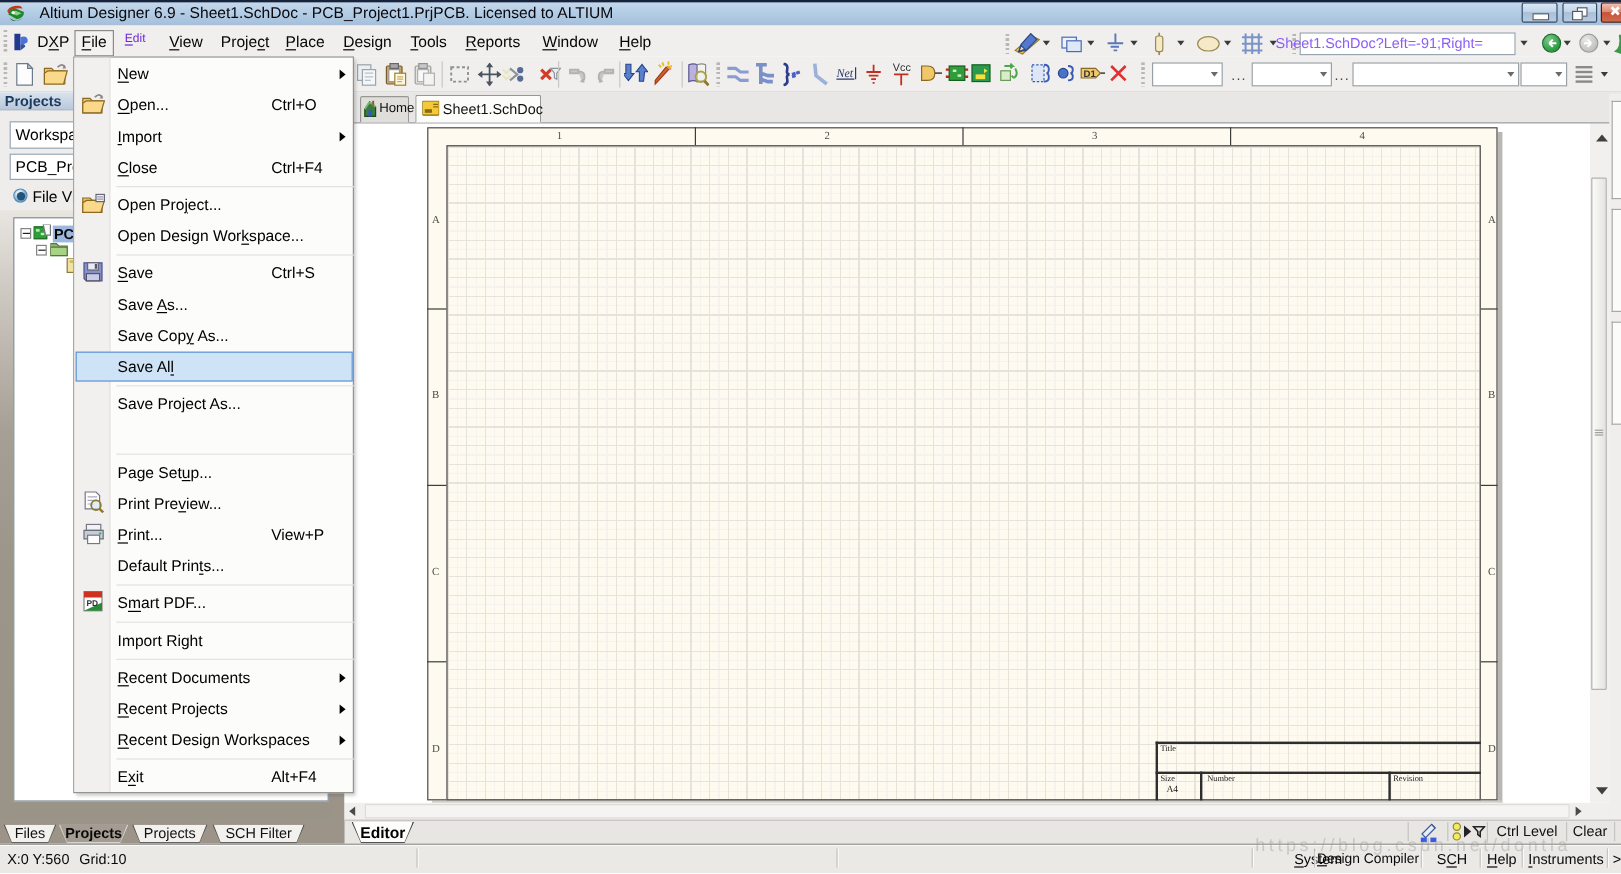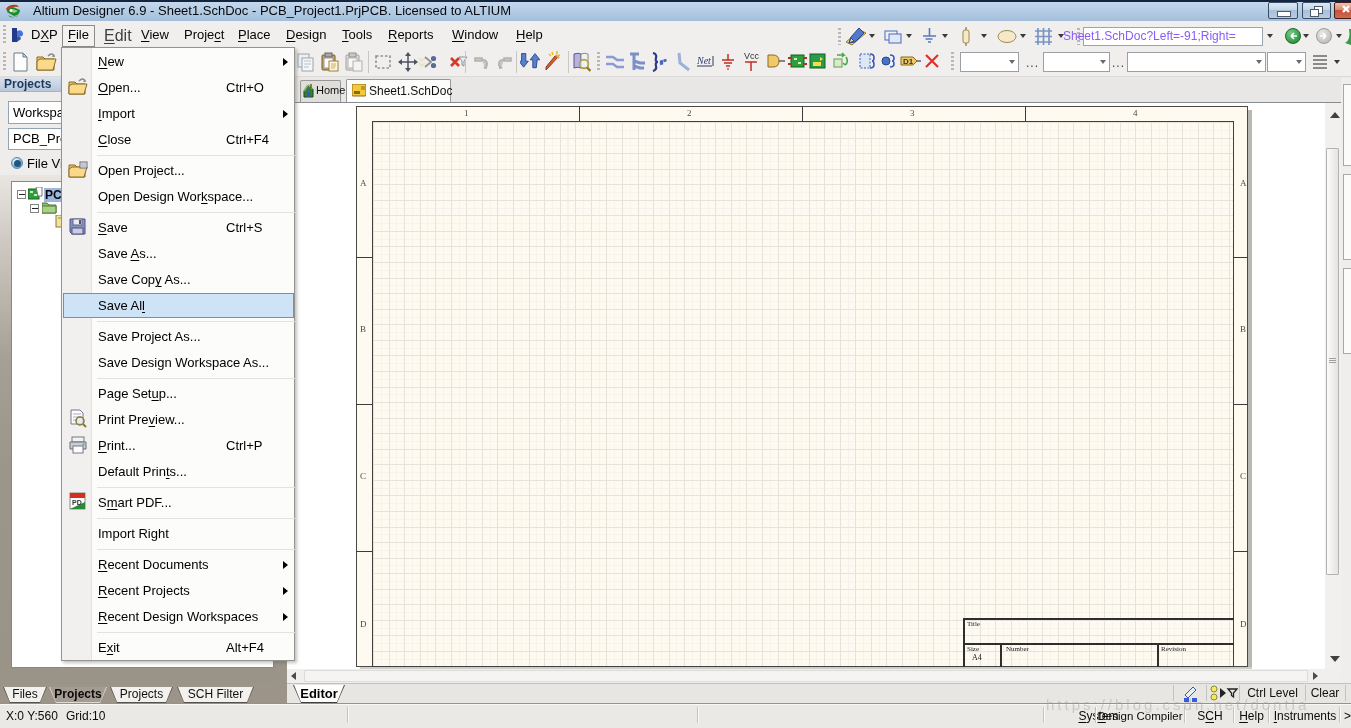--- a/index.html
+++ b/index.html
@@ -52,21 +52,21 @@
 <div class="ab" style="left:0;top:21px;width:1351px;height:26px;background:#f0efed"></div>
 <div class="gripv" style="left:3px;top:25px;height:18px"></div>
 <svg class="ab" style="left:11px;top:28px" width="15" height="14" viewBox="0 0 15 14">
  <path d="M1 0 h5 v14 h-5 z" fill="#223a8c"></path>
  <path d="M6 3 q5 -2 6 2 q1 4 -6 4 z" fill="#4a72d8"></path>
  <path d="M6 9 q4 -1 4 2 l-4 3 z" fill="#37539c"></path>
 </svg>
 <div class="ab" style="left:62px;top:25px;width:33px;height:22px;background:#f3f2f0;border:1px solid #8b8b8b;box-sizing:border-box"></div>
 <div class="ab" style="left:31px;top:27px;font-size:13px;color:#050505">D<u>X</u>P</div>
 <div class="ab" style="left:68px;top:27px;font-size:13px;color:#050505"><u>F</u>ile</div>
-<div class="ab" style="left:104px;top:27px;font-size:16px;color:#404040"><u>E</u>dit</div>
+<div class="ab" style="left:104px;top:27px;font-size:10px;color:#6d28d9"><u>E</u>dit</div>
 <div class="ab" style="left:141px;top:27px;font-size:13px;color:#050505"><u>V</u>iew</div>
 <div class="ab" style="left:184px;top:27px;font-size:13px;color:#050505">Proje<u>c</u>t</div>
 <div class="ab" style="left:238px;top:27px;font-size:13px;color:#050505"><u>P</u>lace</div>
 <div class="ab" style="left:286px;top:27px;font-size:13px;color:#050505"><u>D</u>esign</div>
 <div class="ab" style="left:342px;top:27px;font-size:13px;color:#050505"><u>T</u>ools</div>
 <div class="ab" style="left:388px;top:27px;font-size:13px;color:#050505"><u>R</u>eports</div>
 <div class="ab" style="left:452px;top:27px;font-size:13px;color:#050505"><u>W</u>indow</div>
 <div class="ab" style="left:516px;top:27px;font-size:13px;color:#050505"><u>H</u>elp</div>
 
 
@@ -511,26 +511,25 @@
  <div class="mi" style="top:136px">Open Design Wor<u>k</u>space...</div>
  <div class="sep" style="top:164px"></div>
  <div class="mi" style="top:167px"><u>S</u>ave</div>
       <div class="ms" style="top:167px">Ctrl+S</div>
  <div class="mi" style="top:193px">Save <u>A</u>s...</div>
  <div class="mi" style="top:219px">Save Cop<u>y</u> As...</div>
  <div class="ab" style="left:1px;top:245px;width:231px;height:25px;background:#cfe3f7;border:1px solid #5f95d5;box-sizing:border-box"></div>
  <div class="mi" style="top:245px">Save Al<u>l</u></div>
  <div class="sep" style="top:273px"></div>
  <div class="mi" style="top:276px">Save Project As...</div>
- <div class="mi" style="top:302px">Save Design Workspace As...</div>
  <div class="sep" style="top:330px"></div>
  <div class="mi" style="top:333px">Page Set<u>u</u>p...</div>
  <div class="mi" style="top:359px">Print Pre<u>v</u>iew...</div>
  <div class="mi" style="top:385px"><u>P</u>rint...</div>
-      <div class="ms" style="top:385px">Ctrl+P</div>
+      <div class="ms" style="top:385px">View+P</div>
  <div class="mi" style="top:411px">Default Prin<u>t</u>s...</div>
  <div class="sep" style="top:439px"></div>
  <div class="mi" style="top:442px">S<u>m</u>art PDF...</div>
  <div class="sep" style="top:470px"></div>
  <div class="mi" style="top:473px">Import Right</div>
  <div class="sep" style="top:501px"></div>
  <div class="mi" style="top:504px"><u>R</u>ecent Documents</div>
       <div class="arr" style="top:513px"></div>
  <div class="mi" style="top:530px"><u>R</u>ecent Projects</div>
       <div class="arr" style="top:539px"></div>

